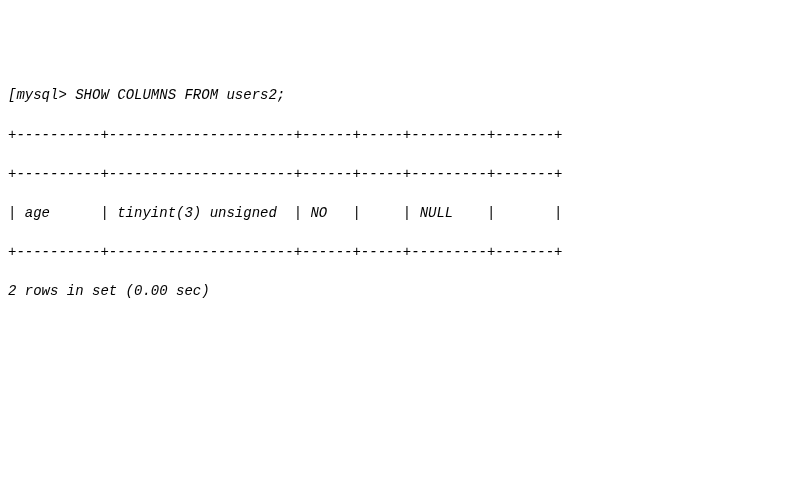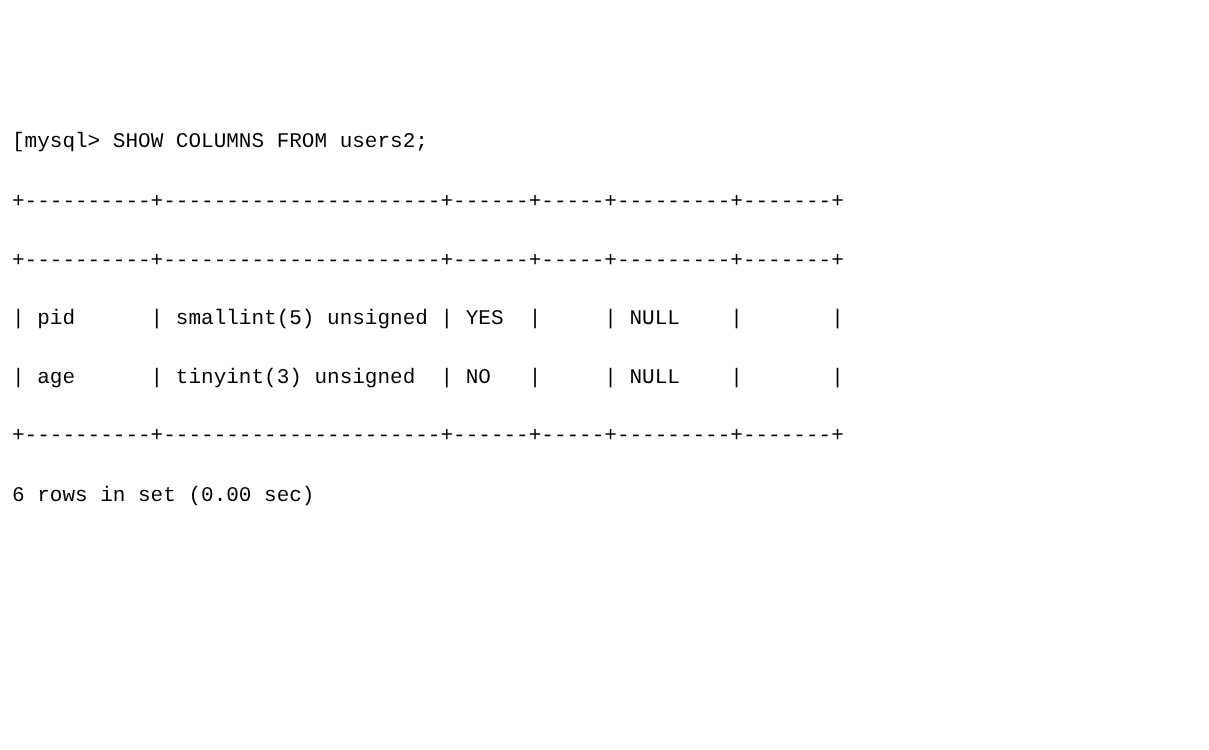--- a/index.html
+++ b/index.html
@@ -5,34 +5,33 @@
     body {
       font-family: "Courier New", Courier, monospace;
       font-size: 14px;
       line-height: 1.4;
       white-space: pre;
       margin: 0;
       padding: 8px;
       color: #000;
       background: #fff;
     }
-    .line { display: block; }
+    .line { display: block; font-style: italic; }
   </style>
 </head>
 <body>
 
 
 <div>
 <span class="line"><span>[mysql&gt;</span> <span>SHOW COLUMNS FROM users2;</span></span>
 <span class="line">+----------+----------------------+------+-----+---------+-------+</span>
 <span class="line">+----------+----------------------+------+-----+---------+-------+</span>
-<span class="line">| pid      | smallint(5) unsigned | YES  |     | NULL    |       |</span>
 <span class="line">| age      | tinyint(3) unsigned  | NO   |     | NULL    |       |</span>
 <span class="line">+----------+----------------------+------+-----+---------+-------+</span>
-<span class="line">6 rows in set (0.00 sec)</span>
+<span class="line">2 rows in set (0.00 sec)</span>
 <span class="line"> </span>
 
 
 
 
 
 
 
 
 

